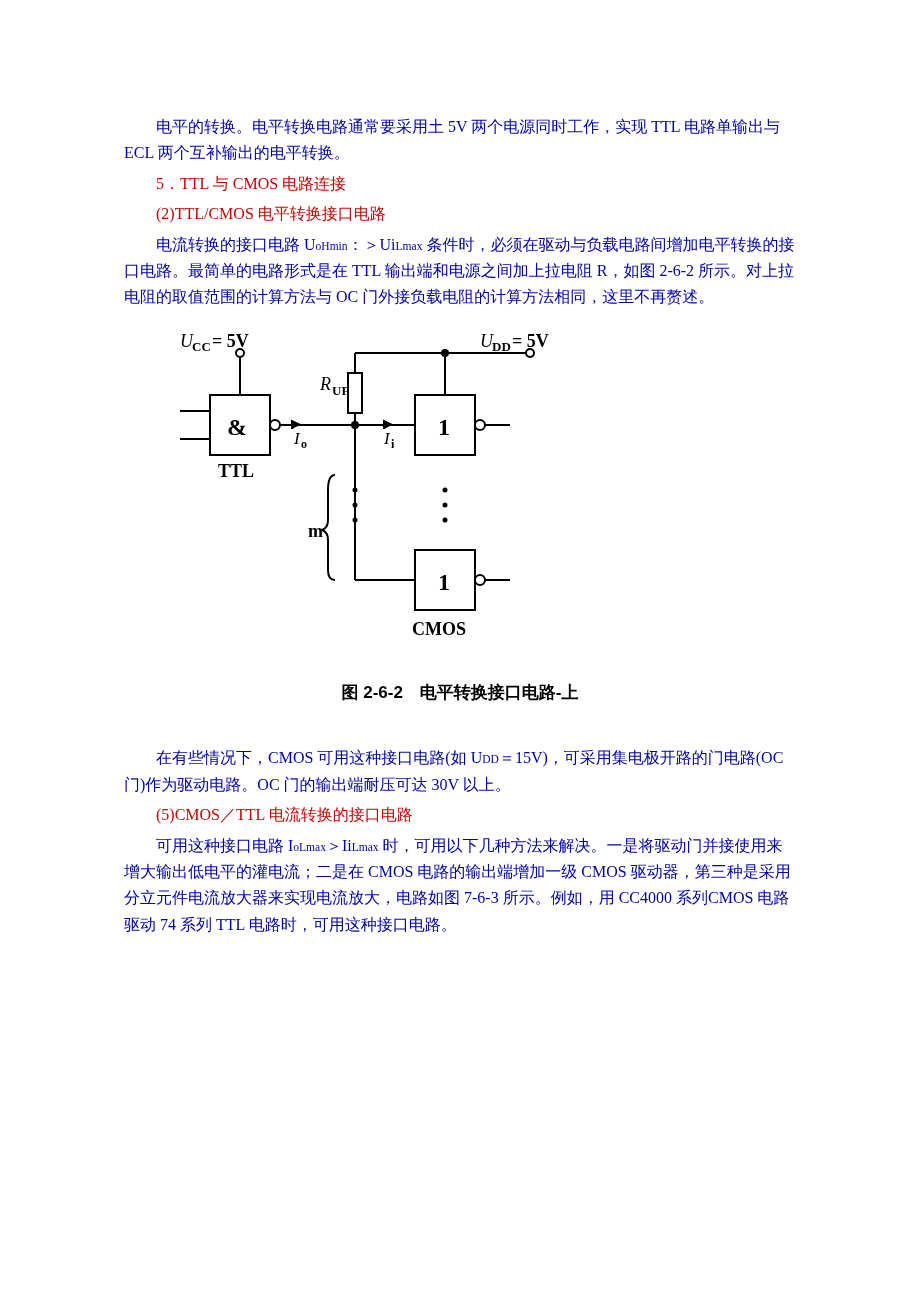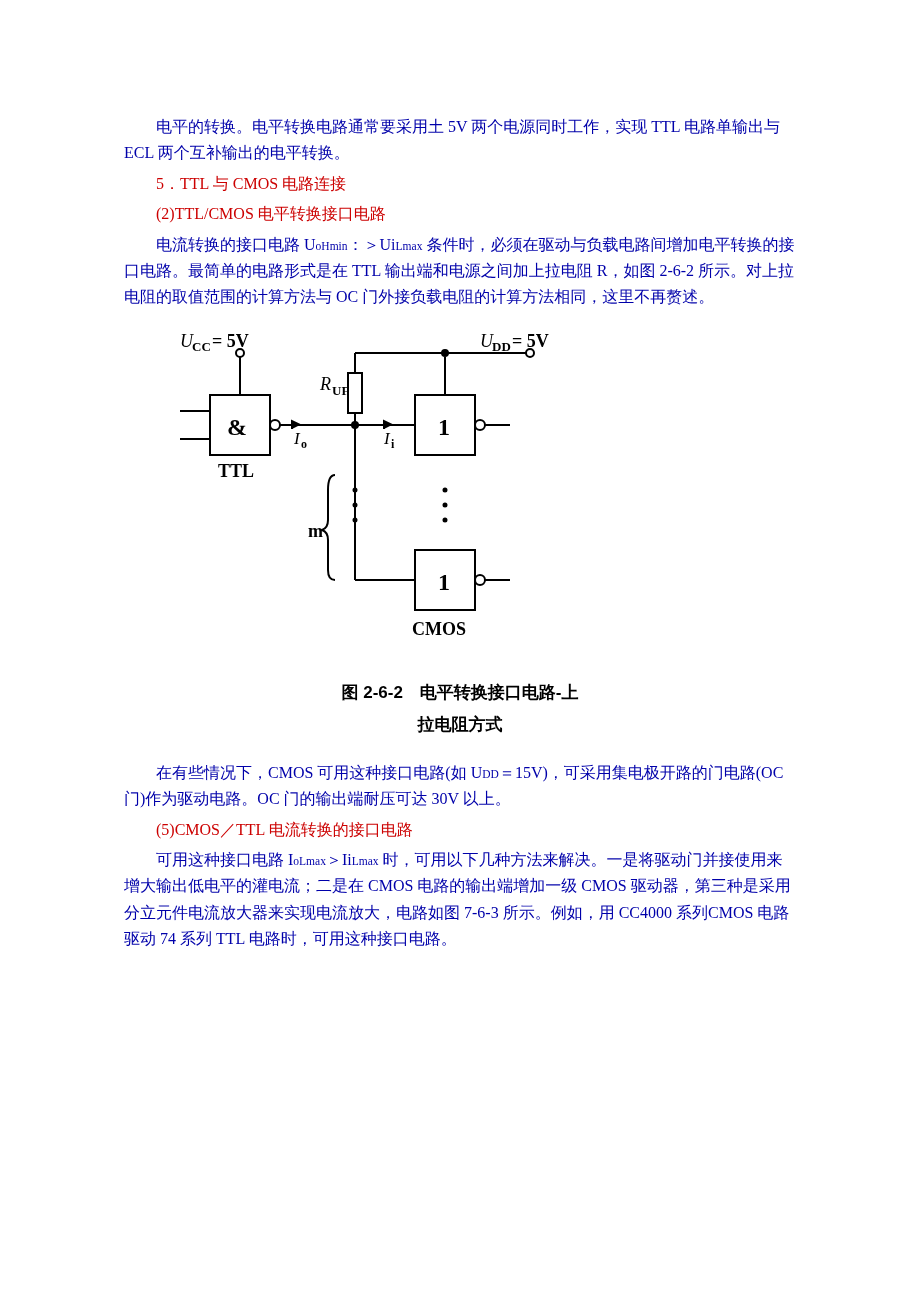--- a/index.html
+++ b/index.html
@@ -25,21 +25,21 @@
     .figure {
       margin: 14px 0 8px 60px;
       width: 400px;
     }
     .caption {
       text-align: center;
       font-family: "SimHei", "黑体", sans-serif;
       font-weight: bold;
       color: #000;
       font-size: 17px;
-      margin: 14px 0 18px 0;
+      margin: 14px 0 36px 0;
       line-height: 1.9;
     }
     svg text {
       font-family: "Times New Roman", serif;
     }
     .sub {
       font-size: 0.72em;
     }
   </style>
 </head>
@@ -131,21 +131,20 @@
   <text x="258" y="265" font-size="24" font-weight="bold">1</text>
 
   <text x="38" y="152" font-size="18" font-weight="bold">TTL</text>
   <text x="128" y="212" font-size="18" font-weight="bold">m</text>
   <text x="232" y="310" font-size="18" font-weight="bold">CMOS</text>
 </svg>
 </div>
 
 <div class="caption">
   <div>图 2-6-2　电平转换接口电路-上</div>
-  <div>拉电阻方式</div>
 </div>
 
 <p>
 <span>在有些情况下，CMOS 可用这种接口电路(如 U</span><span class="sub">DD</span><span>＝15V)，可采用集电极开路的门电路(OC 门)作为驱动电路。OC 门的输出端耐压可达 30V 以上。</span>
 </p>
 
 <p class="heading">(5)CMOS／TTL 电流转换的接口电路</p>
 
 <p>
 <span>可用这种接口电路 I</span><span class="sub">oLmax</span><span>＞Ii</span><span class="sub">Lmax</span><span> 时，可用以下几种方法来解决。一是将驱动门并接使用来增大输出低电平的灌电流；二是在 CMOS 电路的输出端增加一级 CMOS 驱动器，第三种是采用分立元件电流放大器来实现电流放大，电路如图 7-6-3 所示。例如，用 CC4000 系列CMOS 电路驱动 74 系列 TTL 电路时，可用这种接口电路。</span>

